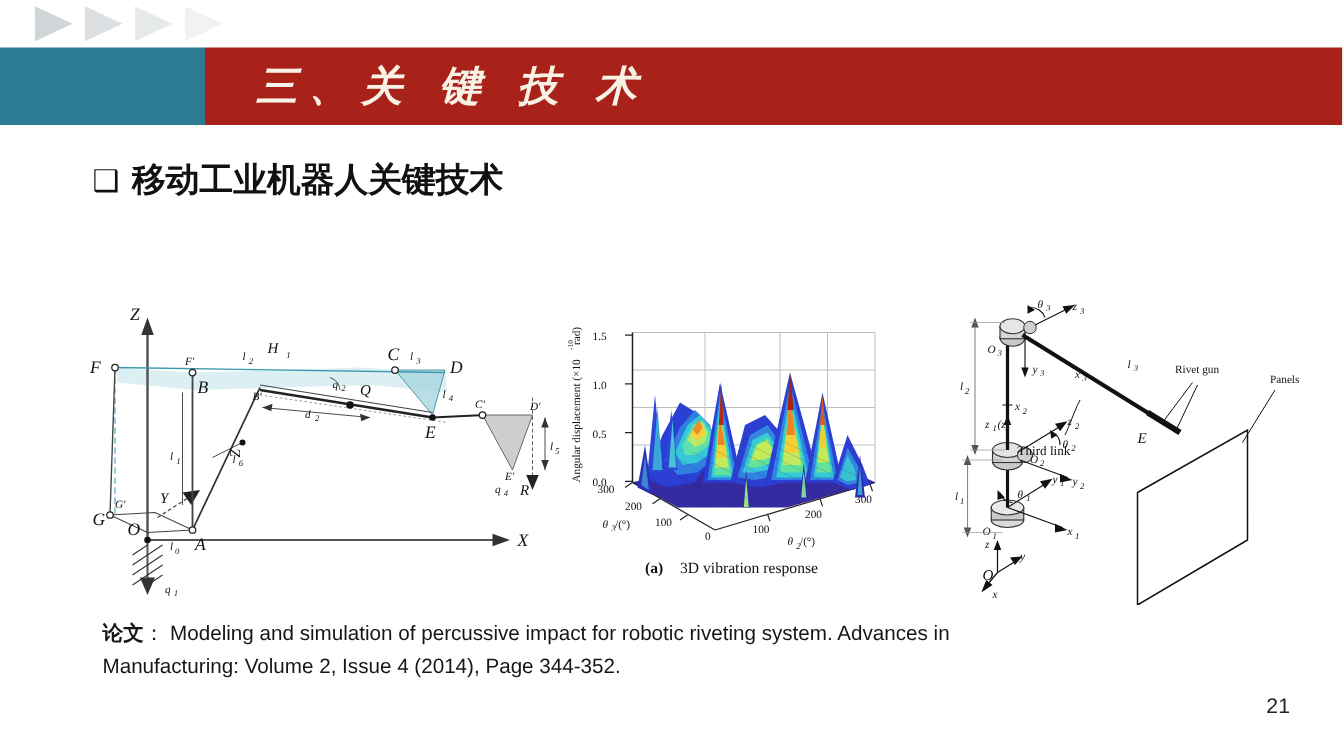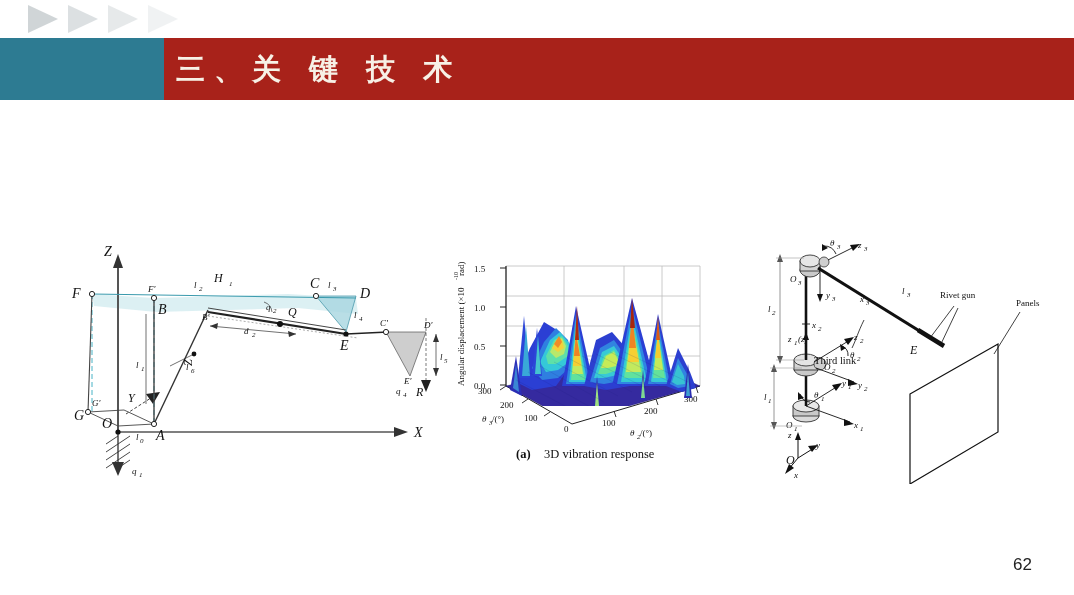--- a/index.html
+++ b/index.html
@@ -18,23 +18,23 @@
          border-top:14px solid transparent;border-bottom:14px solid transparent;}
   .arrow.a1{left:28px;border-left:30px solid rgba(170,178,182,.55);}
   .arrow.a2{left:68px;border-left:30px solid rgba(178,186,190,.45);}
   .arrow.a3{left:108px;border-left:30px solid rgba(190,196,200,.38);}
   .arrow.a4{left:148px;border-left:30px solid rgba(206,212,216,.3);}
 
   
   .hdr{position:absolute;left:0;top:38px;width:1074px;height:62px;}
   .hdr-teal{position:absolute;left:0;top:0;width:164px;height:62px;background:#2d7b92;}
   .hdr-red{position:absolute;left:164px;top:0;width:910px;height:62px;background:#a8221a;}
-  .hdr-title{position:absolute;left:176px;top:38px;width:500px;height:62px;
-    line-height:62px;color:#f7f1e6;font-size:29px;font-weight:bold;letter-spacing:9px;
-    font-family:"DejaVu Sans","Liberation Sans",sans-serif;white-space:nowrap;}
+  .hdr-title{position:absolute;left:205px;top:38px;width:500px;height:62px;
+    line-height:62px;color:#f7f1e6;font-size:33px;font-weight:bold;letter-spacing:9px;
+    font-family:"DejaVu Sans","Liberation Sans",sans-serif;white-space:nowrap;font-style:italic;}
 
   
   .h-lvl1{position:absolute;left:74px;top:126px;font-size:27px;font-weight:bold;color:#111;
     font-family:"DejaVu Sans","Liberation Sans",sans-serif;white-space:nowrap;}
   .h-lvl1 .box{display:inline-block;font-size:24px;margin-right:10px;}
   .h-lvl2{position:absolute;left:112px;top:192px;font-size:21px;color:#151515;
     font-family:"DejaVu Sans","Liberation Sans",sans-serif;white-space:nowrap;}
   .h-lvl2 .dia{display:inline-block;margin-right:5px;}
 
   
@@ -75,20 +75,23 @@
     <div class="arrow a3"></div>
     <div class="arrow a4"></div>
   </div>
 
   <div class="hdr">
     <div class="hdr-teal"></div>
     <div class="hdr-red"></div>
   </div>
   <div class="hdr-title">三、关 键 技 术</div>
 
+  <div class="h-lvl1">
+    <span class="box">❑</span><span>移动工业机器人关键技术</span>
+  </div>
 
 
   <div class="figures">
 
     <div class="fig fig1">
       <svg width="390" height="248" viewBox="0 0 390 248">
 
         <polygon points="34,58 96,62 230,58 298,62 300,78 240,72 98,76 36,70" fill="#bfe3ea" fill-opacity=".55" stroke="none"></polygon>
 
         <polygon points="258,60 298,60 288,96" fill="#a8d6e0" fill-opacity=".8" stroke="#3a8fa3" stroke-width=".7"></polygon>
@@ -485,16 +488,20 @@
         <polygon points="22,128 19,120 25,120" fill="#555"></polygon>
         <line x1="18" y1="22" x2="46" y2="22" stroke="#9a9a9a" stroke-width=".6"></line>
         <line x1="18" y1="124" x2="46" y2="124" stroke="#9a9a9a" stroke-width=".6"></line>
         <text class="lbl sm" x="10" y="76">l</text>
           <text class="lbl tiny" x="14" y="79">2</text>
       </svg>
     </div>
 
   </div>
 
-
-  <div class="pageno">62</div>
+  <div class="cite">
+    <b>论文</b><span>：</span> <span>Modeling and simulation of percussive impact for robotic riveting system. Advances in</span>
+    <span class="cite-l2">Manufacturing: Volume 2, Issue 4 (2014), Page 344-352.</span>
+  </div>
+
+  <div class="pageno">21</div>
 
 </div>
 
 </body></html>

